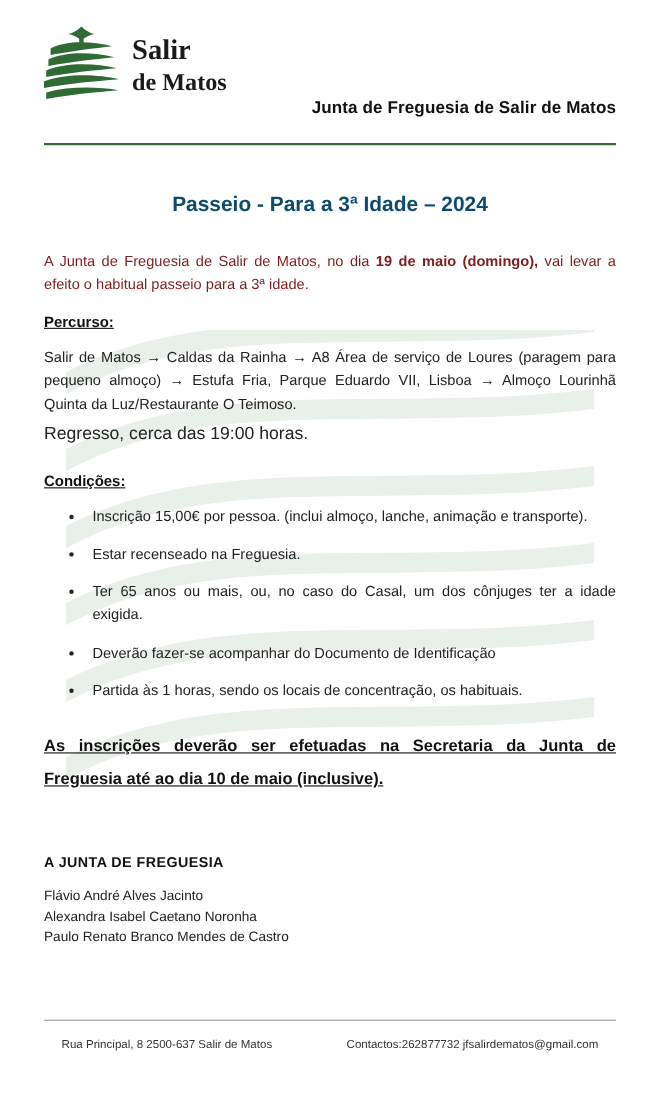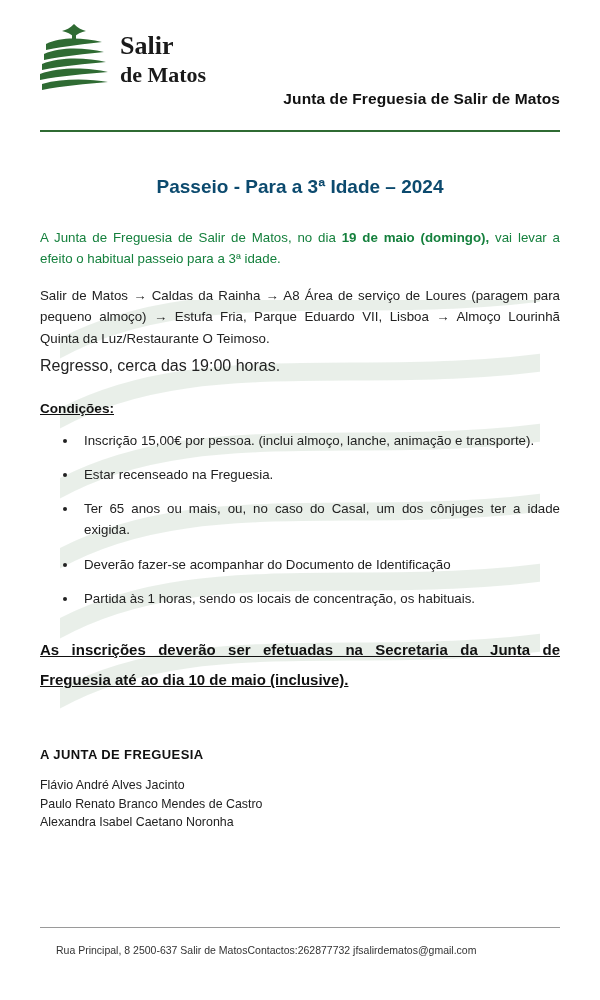--- a/index.html
+++ b/index.html
@@ -79,21 +79,21 @@
     font-size: 19px;
     font-weight: bold;
     color: #0c4a6e;
     margin-bottom: 30px;
   }
   p.para {
     font-size: 13.3px;
     line-height: 1.55;
     margin: 0 0 16px 0;
     text-align: justify;
-    color: #15803d;
+    color: #7f1d1d;
   }
   .bold { font-weight: bold; }
 
   h3.section {
     font-size: 13.6px;
     font-weight: bold;
     text-decoration: underline;
     margin: 0 0 14px 0;
     color: #111;
   }
@@ -160,20 +160,21 @@
     bottom: 72px;
     height: 1px;
     background: #9a9a9a;
   }
   .footer {
     position: absolute;
     left: 56px;
     right: 56px;
     bottom: 44px;
     display: flex;
+    justify-content: space-between;
     font-size: 10.5px;
     color: #333;
   }
 </style>
 </head>
 <body>
 
 <svg class="watermark" viewBox="0 0 480 420" xmlns="http://www.w3.org/2000/svg">
   <g fill="none" stroke="#2f6b33" stroke-width="18">
     <path d="M-20 60 C 120 -30, 300 20, 500 -10"></path>
@@ -211,39 +212,40 @@
     <div class="org-title">Junta de Freguesia de Salir de Matos</div>
     <div class="header-rule"></div>
   </div>
 
   <div class="content">
 
     <div class="doc-title">Passeio - Para a 3ª Idade – 2024</div>
 
     <p class="para"><span>A Junta de Freguesia de Salir de Matos, no dia </span><span class="bold">19 de maio (domingo),</span><span> vai levar a efeito o habitual passeio para a 3ª idade.</span></p>
 
+    <h3 class="section">Percurso:</h3>
     <p class="route">Salir de Matos →  Caldas da Rainha →  A8 Área de serviço de Loures (paragem para pequeno almoço) →  Estufa Fria, Parque Eduardo VII, Lisboa → Almoço Lourinhã Quinta da Luz/Restaurante O Teimoso.</p>
     <p class="route-return">Regresso, cerca das 19:00 horas.</p>
 
     <h3 class="section">Condições:</h3>
     <ul class="conditions">
       <li>Inscrição 15,00€ por pessoa. (inclui almoço, lanche, animação e transporte).</li>
       <li>Estar recenseado na Freguesia.</li>
       <li>Ter 65 anos ou mais, ou, no caso do Casal, um dos cônjuges ter a idade exigida.</li>
       <li>Deverão fazer-se acompanhar do Documento de Identificação</li>
       <li>Partida às 1 horas, sendo os locais de concentração, os habituais.</li>
     </ul>
 
     <p class="notice">As inscrições deverão ser efetuadas na Secretaria da Junta de Freguesia até ao dia 10 de maio (inclusive).</p>
 
     <div class="signature-block">
       <div class="signature-title">A JUNTA DE FREGUESIA</div>
       <div class="signature-name">Flávio André Alves Jacinto</div>
+      <div class="signature-name">Alexandra Isabel Caetano Noronha</div>
       <div class="signature-name">Paulo Renato Branco Mendes de Castro</div>
-      <div class="signature-name">Alexandra Isabel Caetano Noronha</div>
     </div>
 
   </div>
 
   <div class="footer-rule"></div>
   <div class="footer">
     <span>Rua Principal, 8 2500-637 Salir de Matos</span>
     <span>Contactos:262877732 jfsalirdematos@gmail.com</span>
   </div>
 

